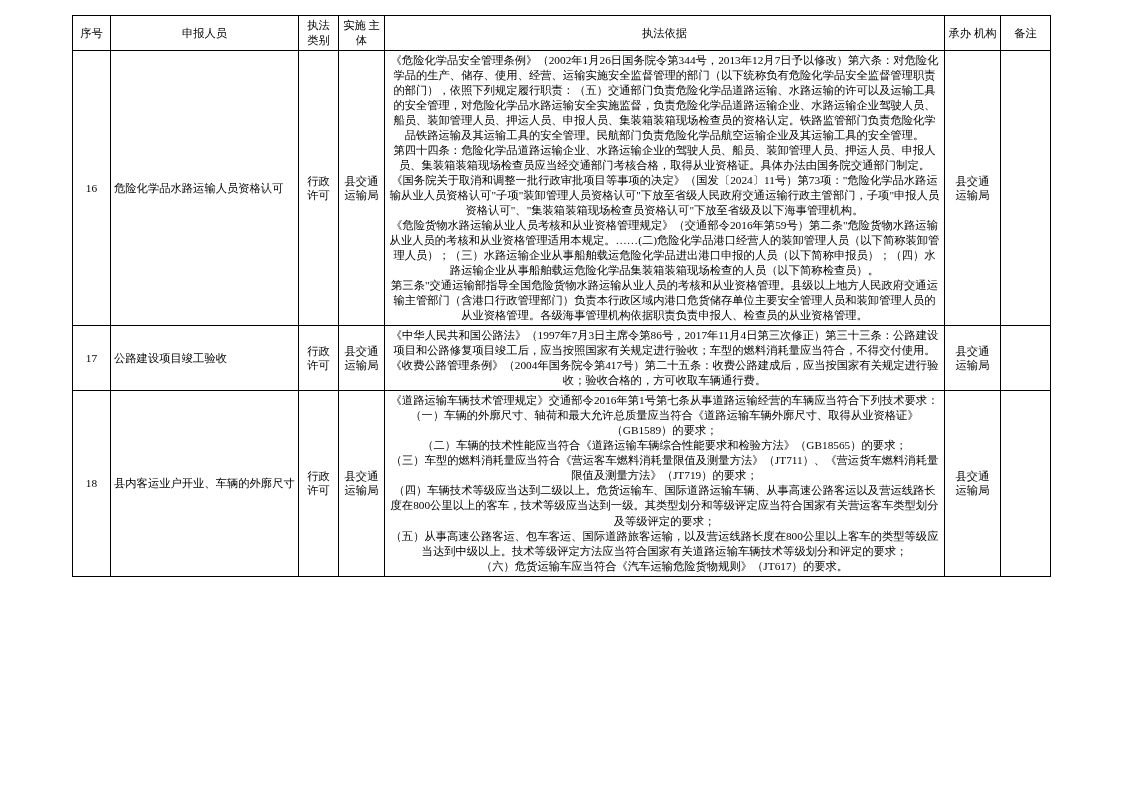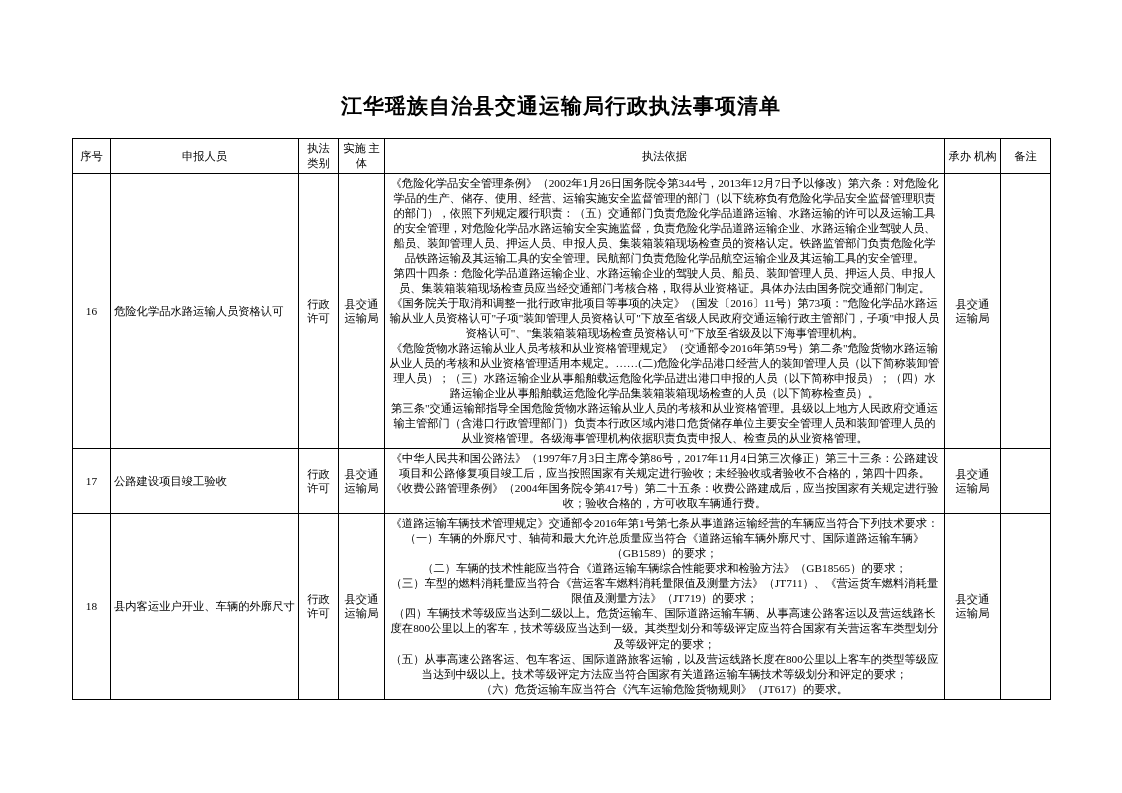--- a/index.html
+++ b/index.html
@@ -76,21 +76,20 @@
   td.c-cat span, td.c-subj span, td.c-org span {
     display: block;
     line-height: 1.3;
   }
 </style>
 </head>
 <body>
 
 <div class="page">
 
-  <div class="doc-title">江华瑶族自治县交通运输局行政执法事项清单</div>
 
   <table class="main">
     <colgroup>
       <col class="col-seq">
       <col class="col-name">
       <col class="col-cat">
       <col class="col-subj">
       <col class="col-basis">
       <col class="col-org">
       <col class="col-note">
@@ -124,21 +123,21 @@
           <span>行政</span>
           <span>许可</span>
         </td>
         <td class="c-subj">
           <span>县交通</span>
           <span>运输局</span>
         </td>
         <td class="c-basis">
           <p>《危险化学品安全管理条例》（2002年1月26日国务院令第344号，2013年12月7日予以修改）第六条：对危险化学品的生产、储存、使用、经营、运输实施安全监督管理的部门（以下统称负有危险化学品安全监督管理职责的部门），依照下列规定履行职责：（五）交通部门负责危险化学品道路运输、水路运输的许可以及运输工具的安全管理，对危险化学品水路运输安全实施监督，负责危险化学品道路运输企业、水路运输企业驾驶人员、船员、装卸管理人员、押运人员、申报人员、集装箱装箱现场检查员的资格认定。铁路监管部门负责危险化学品铁路运输及其运输工具的安全管理。民航部门负责危险化学品航空运输企业及其运输工具的安全管理。</p>
           <p>第四十四条：危险化学品道路运输企业、水路运输企业的驾驶人员、船员、装卸管理人员、押运人员、申报人员、集装箱装箱现场检查员应当经交通部门考核合格，取得从业资格证。具体办法由国务院交通部门制定。</p>
-          <p>《国务院关于取消和调整一批行政审批项目等事项的决定》（国发〔2016〕11号）第73项："危险化学品水路运输从业人员资格认可"子项"装卸管理人员资格认可"下放至省级人民政府交通运输行政主管部门，子项"申报人员资格认可"、"集装箱装箱现场检查员资格认可"下放至省级及以下海事管理机构。</p>
+          <p>《国务院关于取消和调整一批行政审批项目等事项的决定》（国发〔2024〕11号）第73项："危险化学品水路运输从业人员资格认可"子项"装卸管理人员资格认可"下放至省级人民政府交通运输行政主管部门，子项"申报人员资格认可"、"集装箱装箱现场检查员资格认可"下放至省级及以下海事管理机构。</p>
           <p>《危险货物水路运输从业人员考核和从业资格管理规定》（交通部令2016年第59号）第二条"危险货物水路运输从业人员的考核和从业资格管理适用本规定。……(二)危险化学品港口经营人的装卸管理人员（以下简称装卸管理人员）；（三）水路运输企业从事船舶载运危险化学品进出港口申报的人员（以下简称申报员）；（四）水路运输企业从事船舶载运危险化学品集装箱装箱现场检查的人员（以下简称检查员）。</p>
           <p>第三条"交通运输部指导全国危险货物水路运输从业人员的考核和从业资格管理。县级以上地方人民政府交通运输主管部门（含港口行政管理部门）负责本行政区域内港口危货储存单位主要安全管理人员和装卸管理人员的从业资格管理。各级海事管理机构依据职责负责申报人、检查员的从业资格管理。</p>
         </td>
         <td class="c-org">
           <span>县交通</span>
           <span>运输局</span>
         </td>
         <td class="c-note"></td>
       </tr>
 
@@ -147,21 +146,21 @@
         <td class="c-name">公路建设项目竣工验收</td>
         <td class="c-cat">
           <span>行政</span>
           <span>许可</span>
         </td>
         <td class="c-subj">
           <span>县交通</span>
           <span>运输局</span>
         </td>
         <td class="c-basis">
-          <p>《中华人民共和国公路法》（1997年7月3日主席令第86号，2017年11月4日第三次修正）第三十三条：公路建设项目和公路修复项目竣工后，应当按照国家有关规定进行验收；未经验收或者验收不合格的，第四十四条。</p>
+          <p>《中华人民共和国公路法》（1997年7月3日主席令第86号，2017年11月4日第三次修正）第三十三条：公路建设项目和公路修复项目竣工后，应当按照国家有关规定进行验收；车型的燃料消耗量应当符合，不得交付使用。</p>
           <p>《收费公路管理条例》（2004年国务院令第417号）第二十五条：收费公路建成后，应当按国家有关规定进行验收；验收合格的，方可收取车辆通行费。</p>
         </td>
         <td class="c-org">
           <span>县交通</span>
           <span>运输局</span>
         </td>
         <td class="c-note"></td>
       </tr>
 
       <tr>
@@ -170,21 +169,21 @@
         <td class="c-cat">
           <span>行政</span>
           <span>许可</span>
         </td>
         <td class="c-subj">
           <span>县交通</span>
           <span>运输局</span>
         </td>
         <td class="c-basis">
           <p>《道路运输车辆技术管理规定》交通部令2016年第1号第七条从事道路运输经营的车辆应当符合下列技术要求：</p>
-          <p>（一）车辆的外廓尺寸、轴荷和最大允许总质量应当符合《道路运输车辆外廓尺寸、国际道路运输车辆》（GB1589）的要求；</p>
+          <p>（一）车辆的外廓尺寸、轴荷和最大允许总质量应当符合《道路运输车辆外廓尺寸、取得从业资格证》（GB1589）的要求；</p>
           <p>（二）车辆的技术性能应当符合《道路运输车辆综合性能要求和检验方法》（GB18565）的要求；</p>
           <p>（三）车型的燃料消耗量应当符合《营运客车燃料消耗量限值及测量方法》（JT711）、《营运货车燃料消耗量限值及测量方法》（JT719）的要求；</p>
           <p>（四）车辆技术等级应当达到二级以上。危货运输车、国际道路运输车辆、从事高速公路客运以及营运线路长度在800公里以上的客车，技术等级应当达到一级。其类型划分和等级评定应当符合国家有关营运客车类型划分及等级评定的要求；</p>
           <p>（五）从事高速公路客运、包车客运、国际道路旅客运输，以及营运线路长度在800公里以上客车的类型等级应当达到中级以上。技术等级评定方法应当符合国家有关道路运输车辆技术等级划分和评定的要求；</p>
           <p>（六）危货运输车应当符合《汽车运输危险货物规则》（JT617）的要求。</p>
         </td>
         <td class="c-org">
           <span>县交通</span>
           <span>运输局</span>
         </td>

